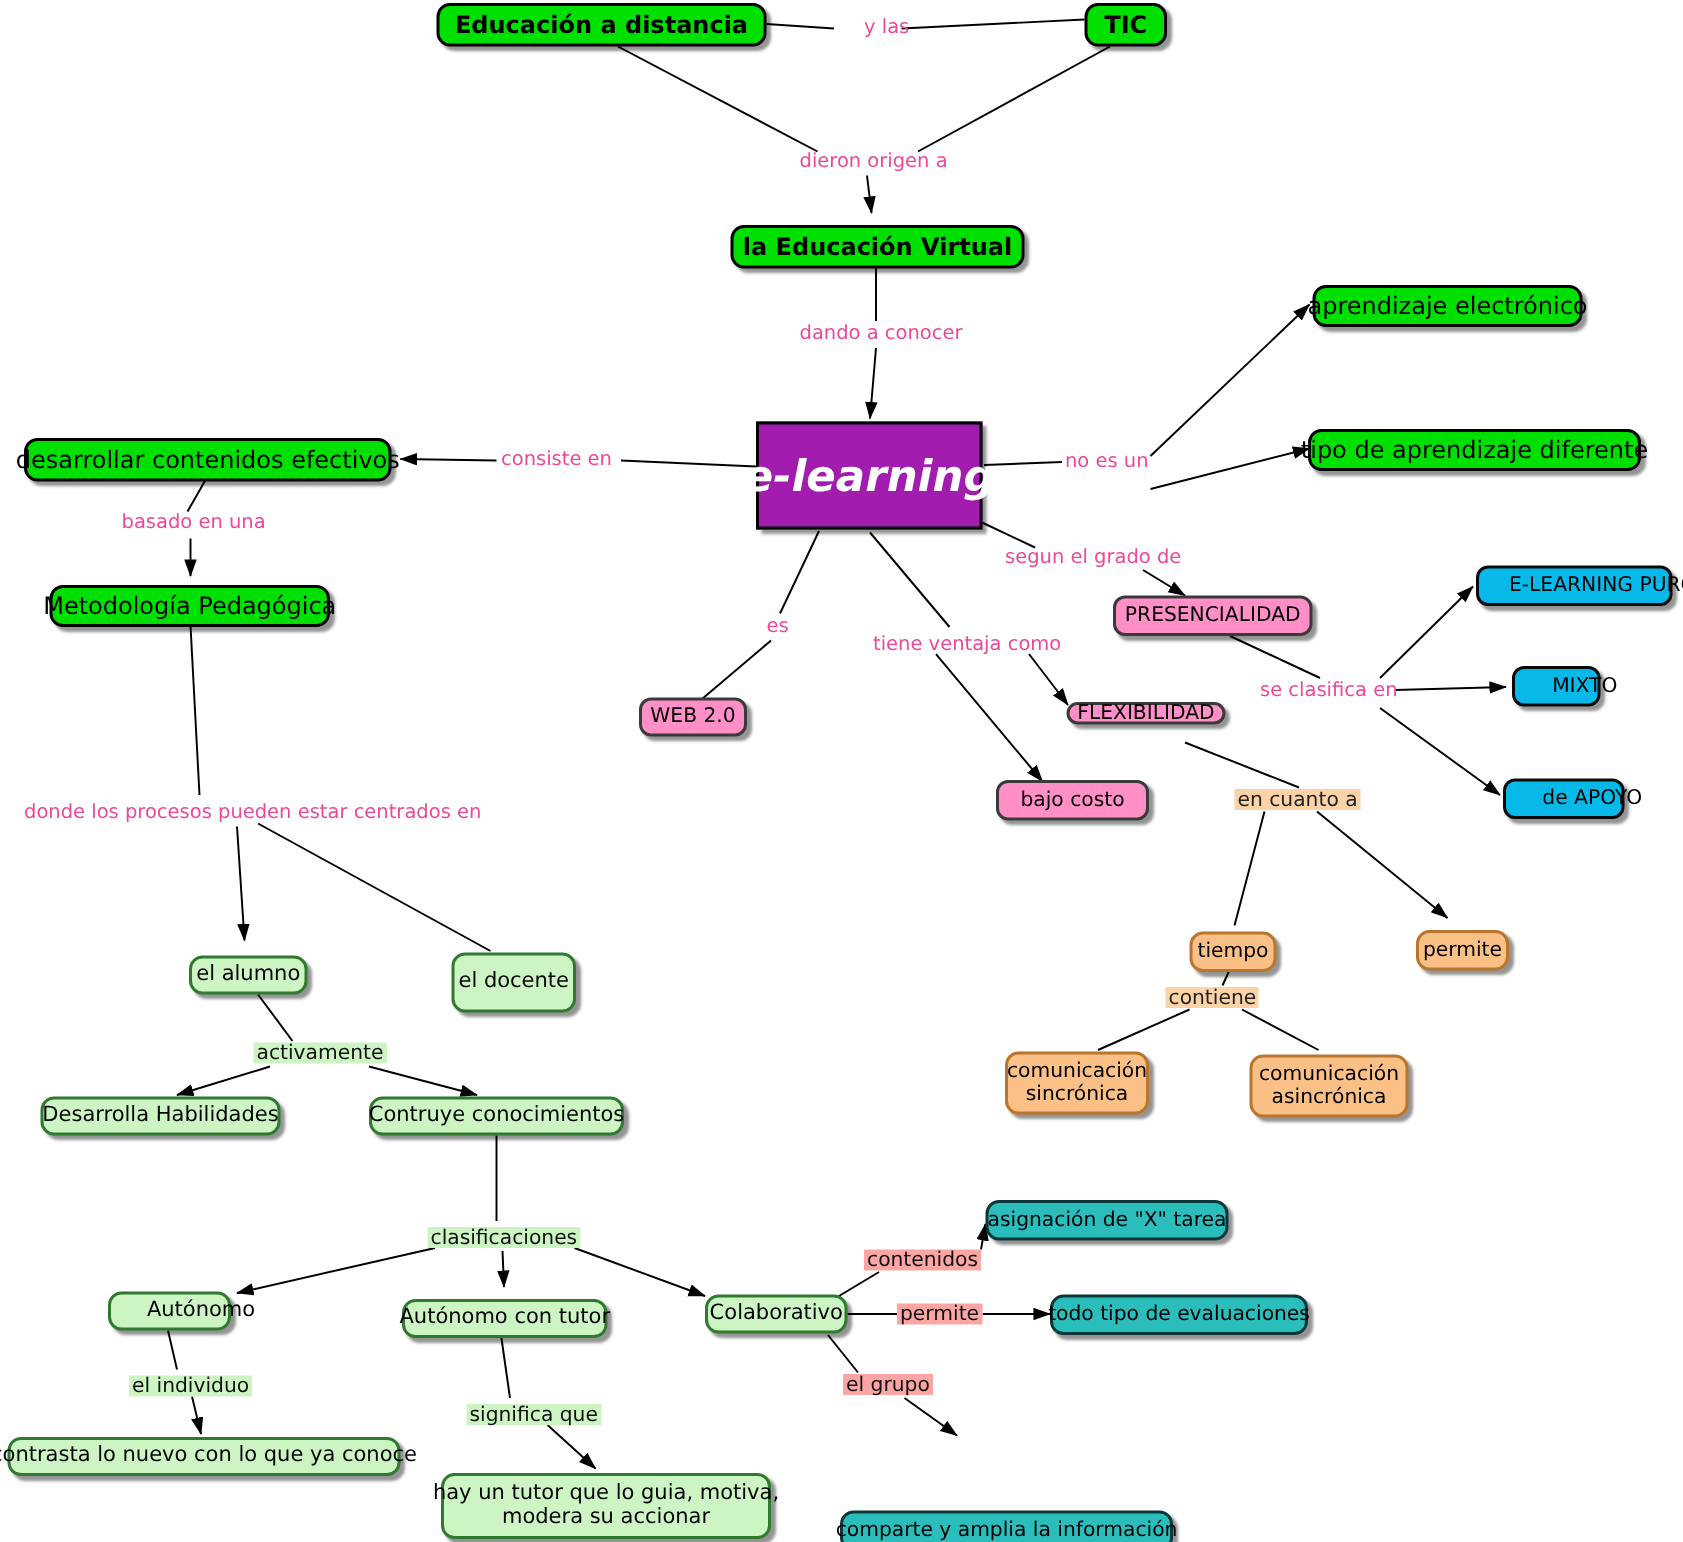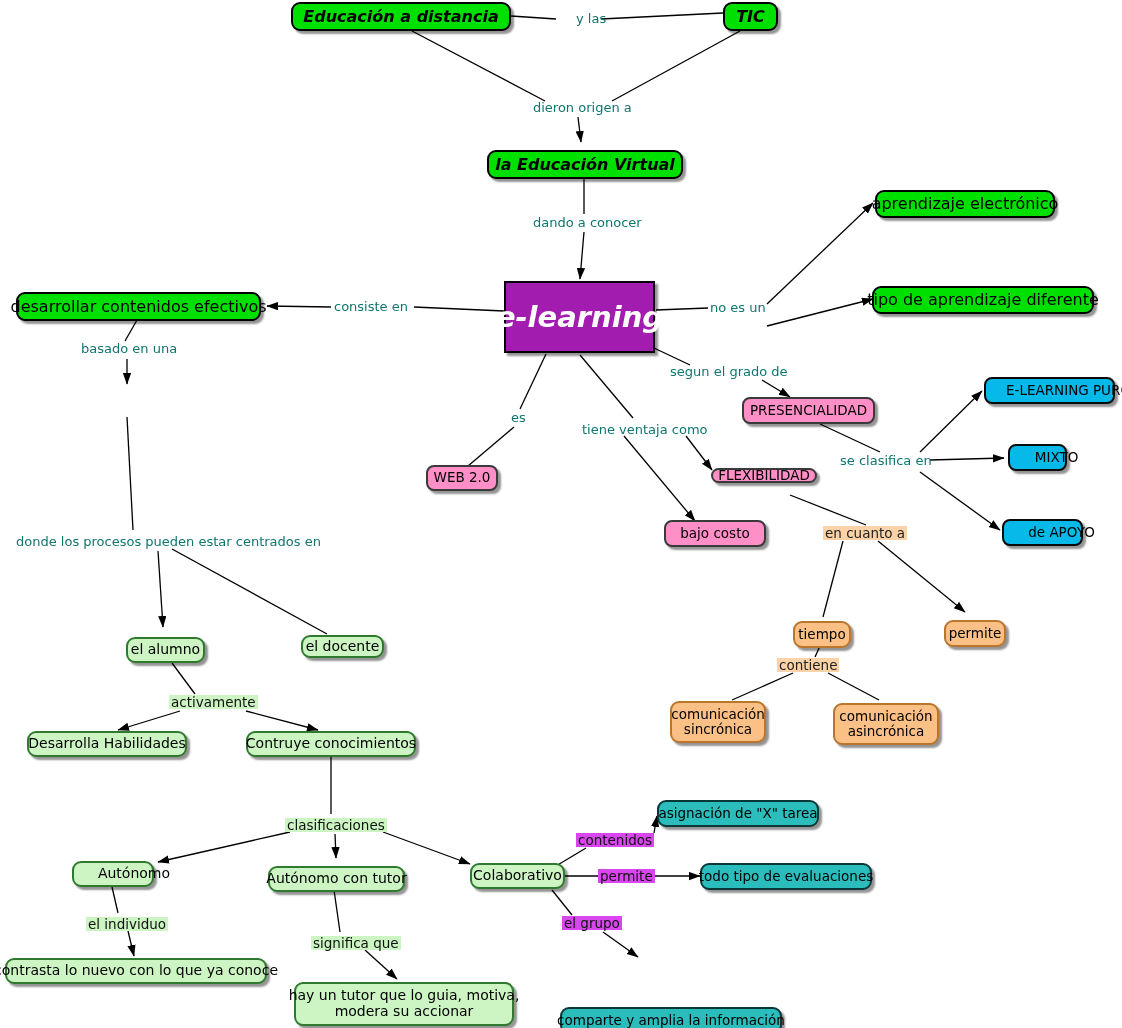--- a/index.html
+++ b/index.html
@@ -39,21 +39,21 @@
     box-shadow: 3px 3px 2px rgba(0,0,0,0.42);
   }
 
   
   .n-green {
     background: #00e000;
     border: 2px solid #000000;
     border-radius: 9px;
     font-size: 16px;
   }
-  .n-green.bold { font-weight: bold; font-size: 16px; font-style: italic; }
+  .n-green.bold { font-weight: bold; font-size: 16px; }
 
   
   .n-red {
     background: #a21caf;
     border: 2px solid #000000;
     border-radius: 0;
     color: #ffffff;
     font-weight: bold;
     font-style: italic;
     font-size: 29px;
@@ -101,24 +101,24 @@
   }
 
   
   .lbl {
     position: absolute;
     white-space: pre;
     z-index: 6;
     line-height: 1.05;
     padding: 0 2px;
   }
-  .lbl-blue  { color: #0f766e; font-size: 13px; background: transparent; }
+  .lbl-blue  { color: #ec4899; font-size: 13px; background: transparent; }
   .lbl-green { color: #111111; font-size: 13.5px; background: #ccf5c3; }
   .lbl-orange{ color: #222222; font-size: 13.5px; background: #fbd3a7; }
-  .lbl-teal  { color: #111111; font-size: 13.5px; background: #d946ef; }
+  .lbl-teal  { color: #111111; font-size: 13.5px; background: #fca5a5; }
 </style>
 </head>
 <body>
 
 <div id="canvas">
 
   <svg id="edges" width="1122" height="1028" viewBox="0 0 1122 1028">
     <defs>
       <marker id="arrow" markerWidth="10" markerHeight="10" refX="8.5" refY="3.2" orient="auto" markerUnits="strokeWidth">
         <path d="M0,0 L9,3.2 L0,6.4 z" fill="#000000"></path>
@@ -213,20 +213,21 @@
   <div class="node n-green bold" style="left:487px; top:150px; width:196px; height:29px;">la Educación Virtual</div>
 
   <div class="node n-red" style="left:504px; top:281px; width:151px; height:72px;">e-learning</div>
 
   <div class="node n-green" style="left:875px; top:190px; width:180px; height:28px;">aprendizaje electrónico</div>
 
   <div class="node n-green" style="left:872px; top:286px; width:222px; height:28px;">tipo de aprendizaje diferente</div>
 
   <div class="node n-green" style="left:16px; top:292px; width:245px; height:29px;">desarrollar contenidos efectivos</div>
 
+  <div class="node n-green" style="left:33px; top:390px; width:187px; height:28px;">Metodología Pedagógica</div>
 
   <div class="node n-pink" style="left:426px; top:465px; width:72px; height:26px;">WEB 2.0</div>
 
   <div class="node n-pink" style="left:742px; top:397px; width:133px; height:27px;">PRESENCIALIDAD</div>
 
   <div class="node n-pink" style="left:711px; top:468px; width:106px; height:15px;">FLEXIBILIDAD</div>
 
   <div class="node n-pink" style="left:664px; top:520px; width:102px; height:27px;">bajo costo</div>
 
   <div class="node n-cyan" style="left:984px; top:377px; width:131px; height:27px;">E-LEARNING PURO</div>
@@ -240,21 +241,21 @@
   <div class="node n-orange" style="left:944px; top:620px; width:62px; height:27px;">permite</div>
 
   <div class="node n-orange" style="left:670px; top:701px; width:96px; height:42px;">comunicación
 sincrónica</div>
 
   <div class="node n-orange" style="left:833px; top:703px; width:106px; height:42px;">comunicación
 asincrónica</div>
 
   <div class="node n-palegreen" style="left:126px; top:637px; width:79px; height:26px;">el alumno</div>
 
-  <div class="node n-palegreen" style="left:301px; top:635px; width:83px; height:23px;">el docente</div>
+  <div class="node n-palegreen" style="left:301px; top:635px; width:83px; height:40px;">el docente</div>
 
   <div class="node n-palegreen" style="left:27px; top:731px; width:160px; height:26px;">Desarrolla Habilidades</div>
 
   <div class="node n-palegreen" style="left:246px; top:731px; width:170px; height:26px;">Contruye conocimientos</div>
 
   <div class="node n-palegreen" style="left:72px; top:861px; width:82px; height:26px;padding-left:42px;">Autónomo</div>
 
   <div class="node n-palegreen" style="left:268px; top:866px; width:137px; height:26px;">Autónomo con tutor</div>
 
   <div class="node n-palegreen" style="left:470px; top:863px; width:95px; height:26px;">Colaborativo</div>

